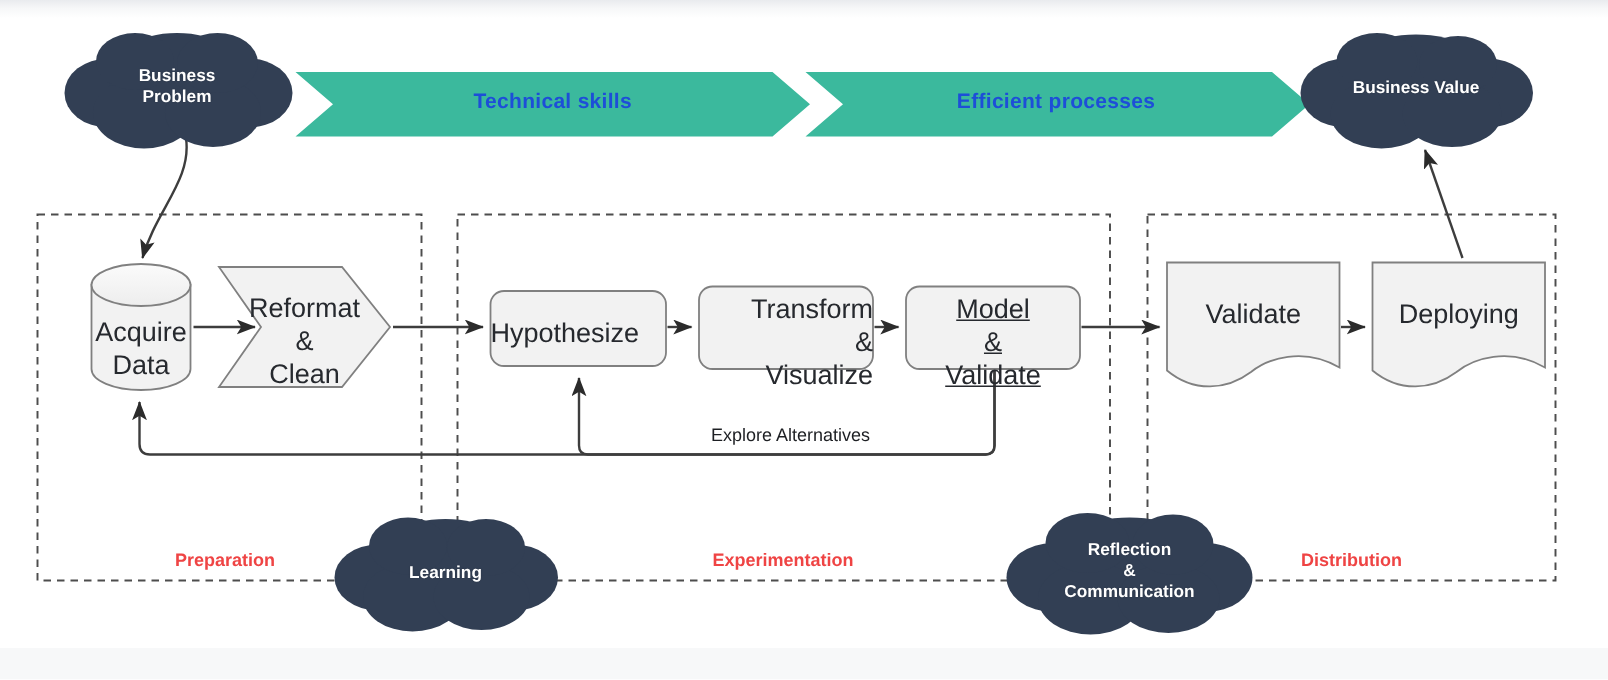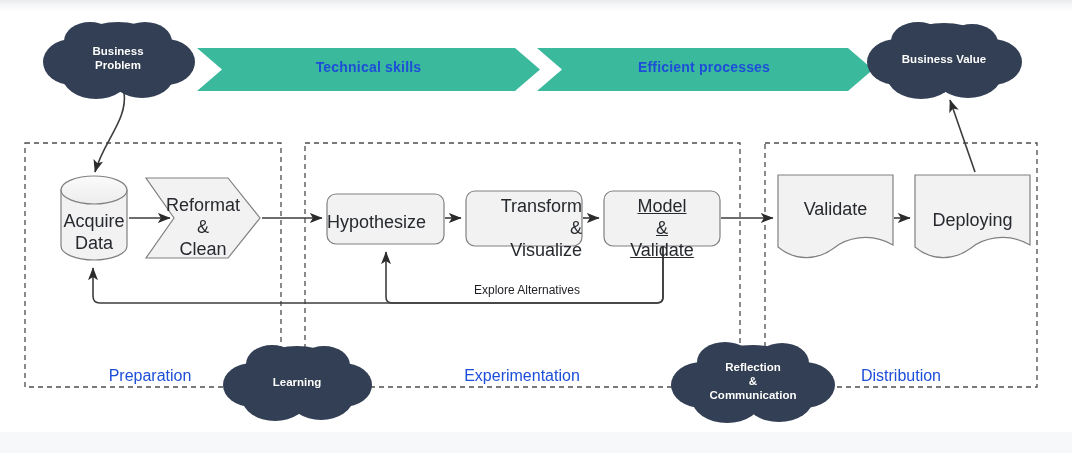--- a/index.html
+++ b/index.html
@@ -15,21 +15,21 @@
     background:linear-gradient(to bottom,#e9ebee 0%,#f6f7f8 45%,#ffffff 100%);}
   .bottombar{position:absolute;left:0;top:432px;width:1072px;height:21px;background:#f7f8f9;}
 
   svg.layer{position:absolute;left:0;top:0;width:1072px;height:453px;overflow:visible;}
 
   .lbl{position:absolute;white-space:pre;line-height:1.22;text-align:center;}
   .cloud-lbl{color:#ffffff;font-weight:bold;font-size:11.5px;
     text-shadow:0 0 1px rgba(0,0,0,.25);}
   .banner-lbl{color:#1d4ed8;font-weight:bold;font-size:14px;letter-spacing:.2px;}
   .node-lbl{color:#26292e;font-size:18px;}
-  .zone-lbl{color:#1d4ed8;font-size:16px;font-weight:normal;}
+  .zone-lbl{color:#ef4444;font-size:12px;font-weight:bold;}
   .loop-lbl{color:#1d1f23;font-size:12px;font-weight:normal;}
 </style>
 </head>
 <body>
 
 <div id="stage">
 
   <div class="topfade"></div>
   <div class="bottombar"></div>
 
@@ -155,21 +155,21 @@
 &amp;
 Clean</div>
   <div class="lbl node-lbl" style="left:327px;top:212px;width:93px;">Hypothesize</div>
   <div class="lbl node-lbl" style="left:466px;top:196px;width:116px;text-align:right;">Transform
 &amp;
 Visualize</div>
   <div class="lbl node-lbl" style="left:604px;top:196px;width:116px;text-decoration:underline;">Model
 &amp;
 Validate</div>
   <div class="lbl node-lbl" style="left:778px;top:199px;width:115px;">Validate</div>
-  <div class="lbl node-lbl" style="left:915px;top:210px;width:115px;text-align:center;">Deploying</div>
+  <div class="lbl node-lbl" style="left:915px;top:199px;width:115px;text-align:center;">Deploying</div>
 
   <div class="lbl zone-lbl" style="left:80px;top:366px;width:140px;">Preparation</div>
   <div class="lbl zone-lbl" style="left:831px;top:366px;width:140px;">Distribution</div>
   <div class="lbl zone-lbl" style="left:452px;top:366px;width:140px;">Experimentation</div>
 
   <div class="lbl loop-lbl" style="left:457px;top:283px;width:140px;">Explore Alternatives</div>
 
 </div>
 
 </body></html>

